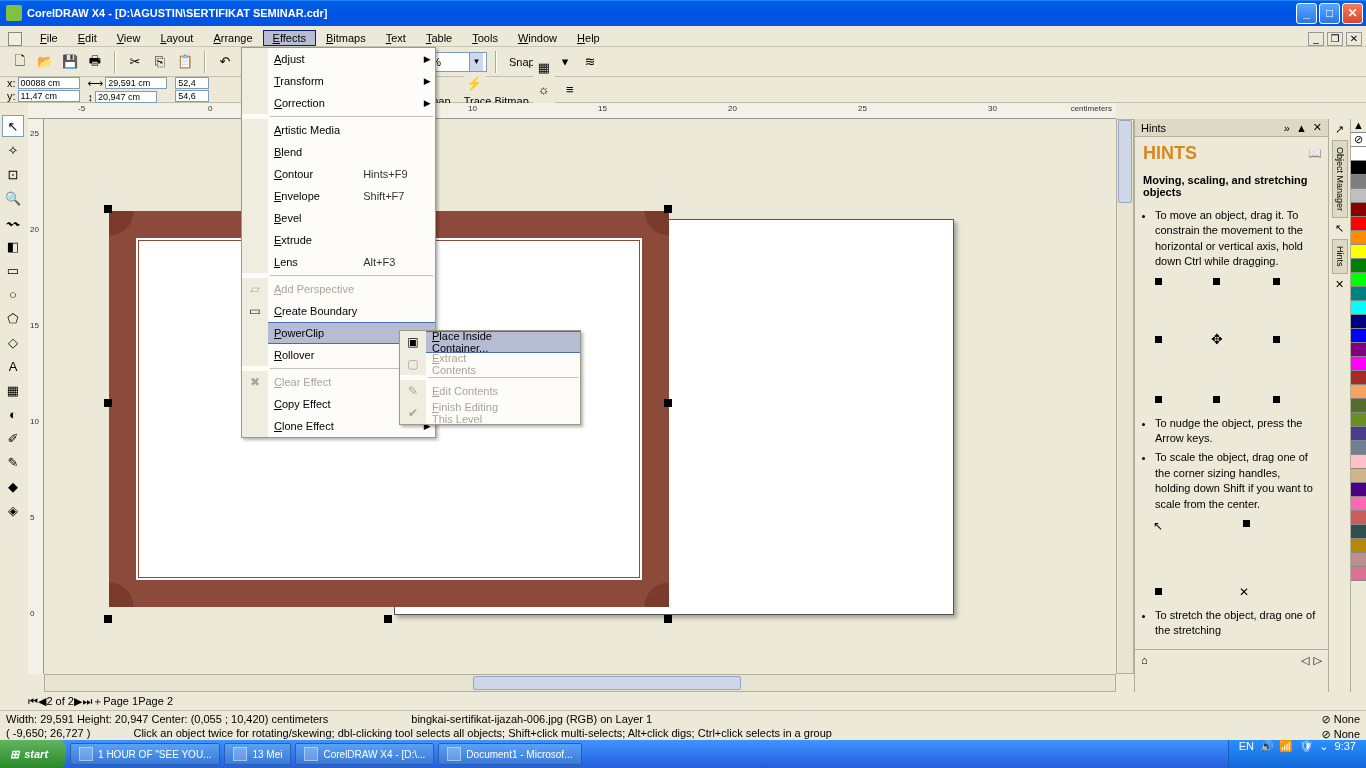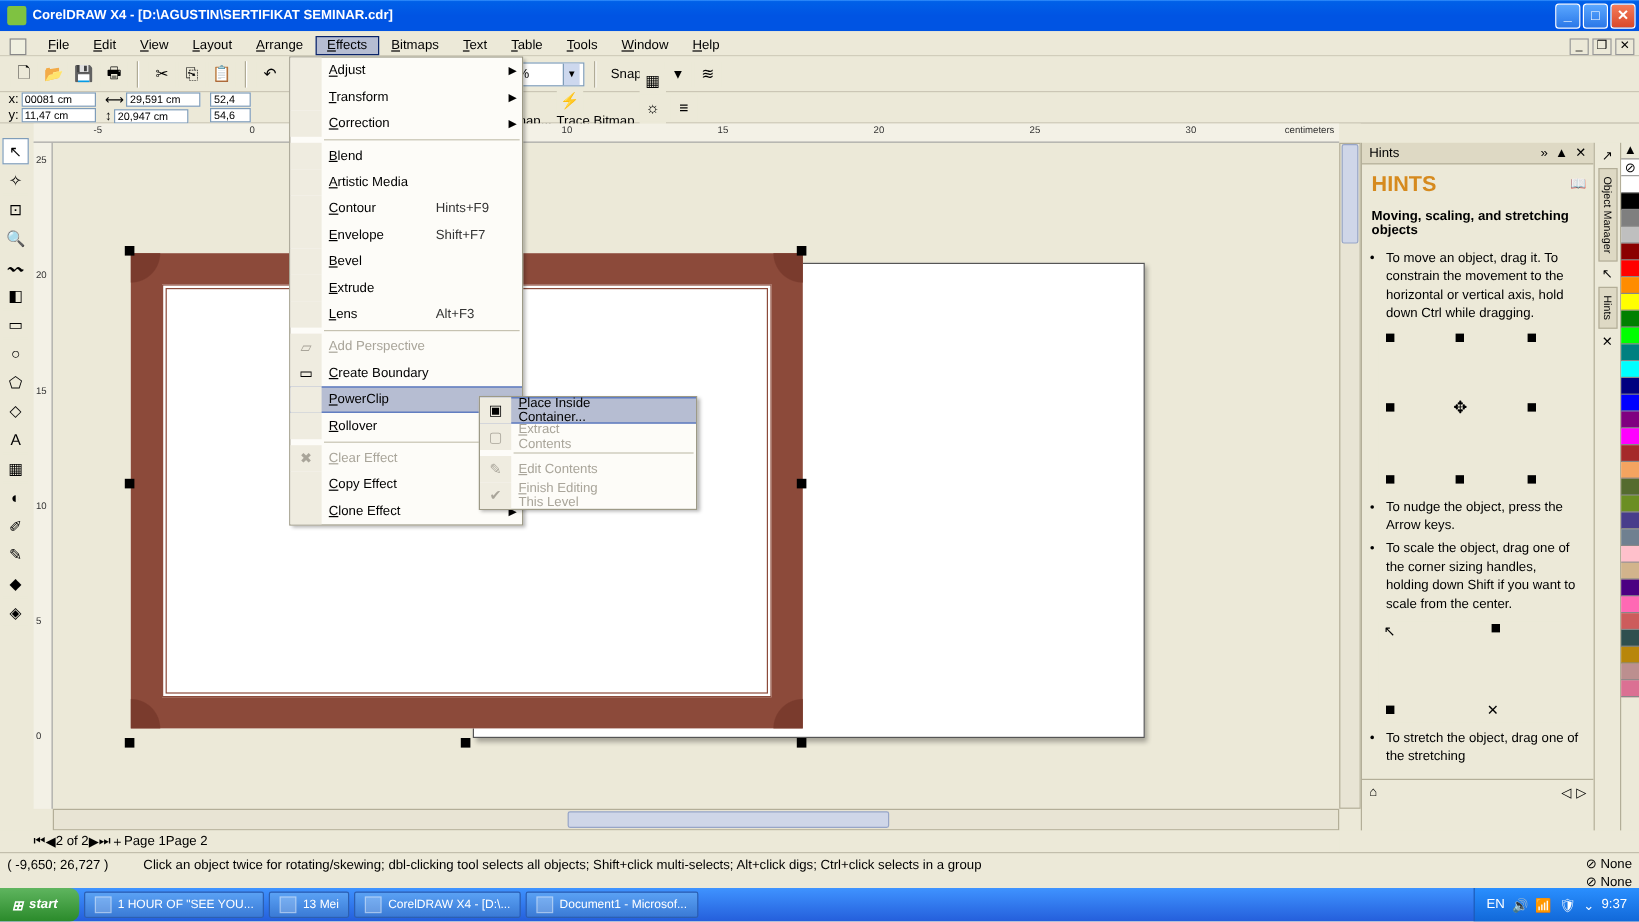--- a/index.html
+++ b/index.html
@@ -96,21 +96,21 @@
 .statusbar { position:absolute; bottom:28px; left:0; right:0; height:30px; background:#ece9d8; border-top:1px solid #c2beac; padding:2px 6px; font-size:10px;}
 .statusbar .l2 { margin-top:2px; }
 .statusbar .rb { position:absolute; right:6px; top:2px; display:flex; flex-direction:column; gap:2px; font-size:10px;}
 .statusbar .rb span::before { content:"⊘ "; }
 
 
 .taskbar { position:absolute; bottom:0; left:0; right:0; height:28px; background:linear-gradient(#3f93ff,#245edb); display:flex; align-items:center; }
 .startbtn { height:28px; background:linear-gradient(#5fb55f,#2a8a2a); color:#fff; font-weight:bold; font-style:italic; padding:0 18px 0 10px; display:flex; align-items:center; gap:5px; border-radius:0 8px 8px 0; font-size:13px;}
 .taskbtn { height:22px; margin-left:4px; background:linear-gradient(#5aa1f4,#3a7ad5); border:1px solid #2c5fb0; color:#fff; padding:0 8px; display:flex; align-items:center; gap:5px; border-radius:2px; max-width:160px; overflow:hidden; white-space:nowrap; font-size:10px;}
 .taskbtn .ic { width:14px; height:14px; background:#fff3; border:1px solid #fff6; }
-.tray { margin-left:auto; height:28px; background:linear-gradient(#2a8fff,#1168d8); display:flex; align-items:center; padding:0 10px; gap:6px; color:#fff; font-size:10px; border-left:1px solid #1a5bb8;}
+.tray { margin-left:auto; height:28px; background:linear-gradient(#2a8fff,#1168d8); display:flex; align-items:flex-start; padding:0 10px; gap:6px; color:#fff; font-size:10px; border-left:1px solid #1a5bb8;}
 
 .rulerunit { position:absolute; right:4px; top:2px; font-size:8px; color:#333; }
 </style>
 </head>
 <body>
 
 <div class="titlebar">
   <div class="icon"></div>
   <span>CorelDRAW X4 - [D:\AGUSTIN\SERTIFIKAT SEMINAR.cdr]</span>
   <div class="spacer"></div>
@@ -182,21 +182,21 @@
     <span class="txtlabel">Snap to</span>
     <div class="tb">▾</div>
     <div class="tb">≋</div>
   </div>
 </div>
 
 <div class="proprow">
   <div class="xy">
     <div class="line">
         <span>x:</span>
-        <div class="numfield">00081 cm</div>
+        <div class="numfield">00088 cm</div>
       </div>
     <div class="line">
         <span>y:</span>
         <div class="numfield">11,47 cm</div>
       </div>
   </div>
   <div class="xy">
     <div class="line">
         <span>⟷</span>
         <div class="numfield">29,591 cm</div>
@@ -330,27 +330,27 @@
     </div>
     <div class="row">
       <span class="ico "></span>
       <span class="lbl "><u>C</u>orrection</span>
       <span class="sc"></span>
       <span class="ar">▶</span>
     </div>
     <hr>
     <div class="row">
       <span class="ico "></span>
+      <span class="lbl "><u>A</u>rtistic Media</span>
+      <span class="sc"></span>
+      <span class="ar"></span>
+    </div>
+    <div class="row">
+      <span class="ico "></span>
       <span class="lbl "><u>B</u>lend</span>
-      <span class="sc"></span>
-      <span class="ar"></span>
-    </div>
-    <div class="row">
-      <span class="ico "></span>
-      <span class="lbl "><u>A</u>rtistic Media</span>
       <span class="sc"></span>
       <span class="ar"></span>
     </div>
     <div class="row">
       <span class="ico "></span>
       <span class="lbl "><u>C</u>ontour</span>
       <span class="sc">Hints+F9</span>
       <span class="ar"></span>
     </div>
     <div class="row">
@@ -540,23 +540,27 @@
       <div class="sw" style="background: rgb(255, 105, 180);"></div>
       <div class="sw" style="background: rgb(205, 92, 92);"></div>
       <div class="sw" style="background: rgb(47, 79, 79);"></div>
       <div class="sw" style="background: rgb(184, 134, 11);"></div>
       <div class="sw" style="background: rgb(188, 143, 143);"></div>
       <div class="sw" style="background: rgb(219, 112, 147);"></div>
     </div>
 </div>
 
 <div class="statusbar">
+  <div>
+    <span>Width: 29,591  Height: 20,947  Center: (0,055 ; 10,420)  centimeters</span>
+    <span style="margin-left:80px">bingkai-sertifikat-ijazah-006.jpg (RGB) on Layer 1</span>
+  </div>
   <div class="l2">
     <span>( -9,650; 26,727 )</span>
-    <span style="margin-left:26px">Click an object twice for rotating/skewing; dbl-clicking tool selects all objects; Shift+click multi-selects; Alt+click digs; Ctrl+click selects in a group</span>
+    <span style="margin-left:40px">Click an object twice for rotating/skewing; dbl-clicking tool selects all objects; Shift+click multi-selects; Alt+click digs; Ctrl+click selects in a group</span>
   </div>
   <div class="rb">
     <span>None</span>
     <span>None</span>
   </div>
 </div>
 
 <div class="taskbar">
   <div class="startbtn">
     <span>⊞</span>

